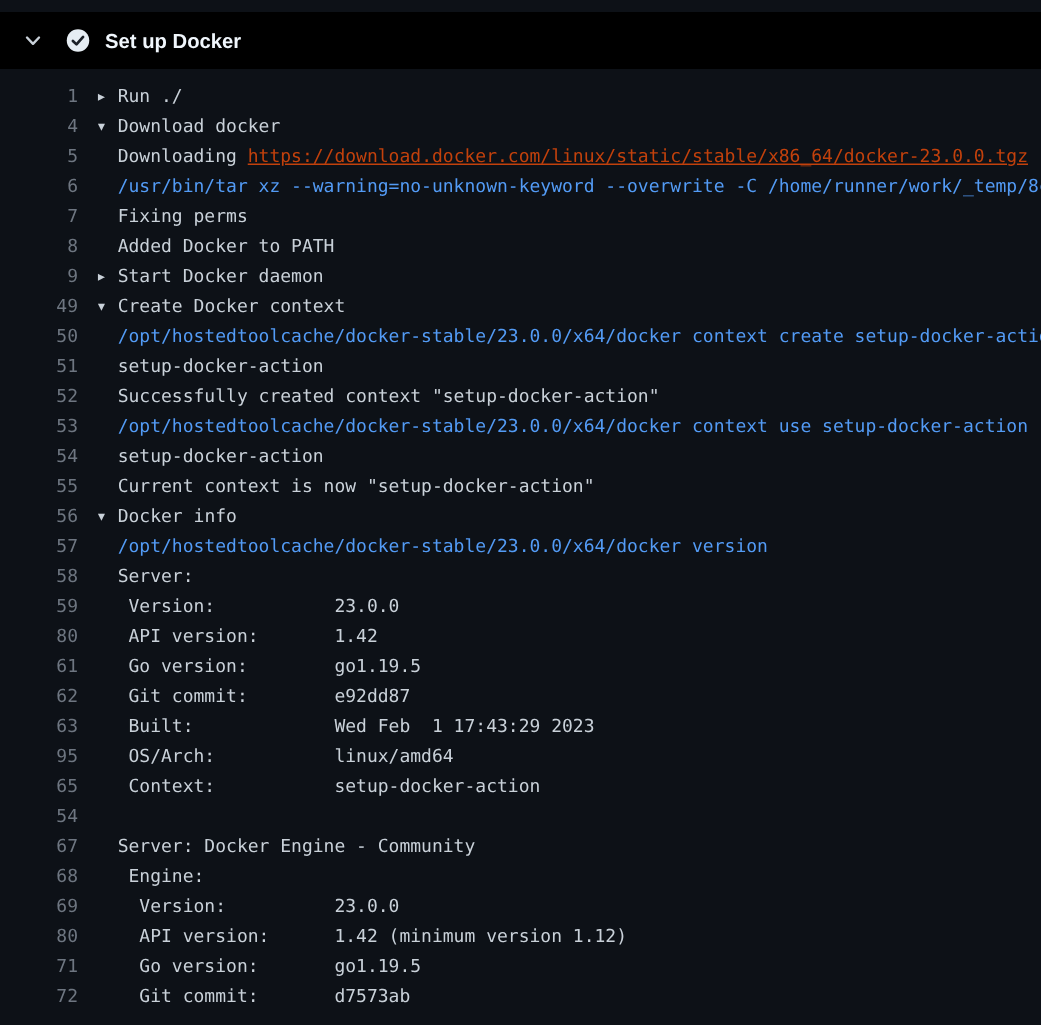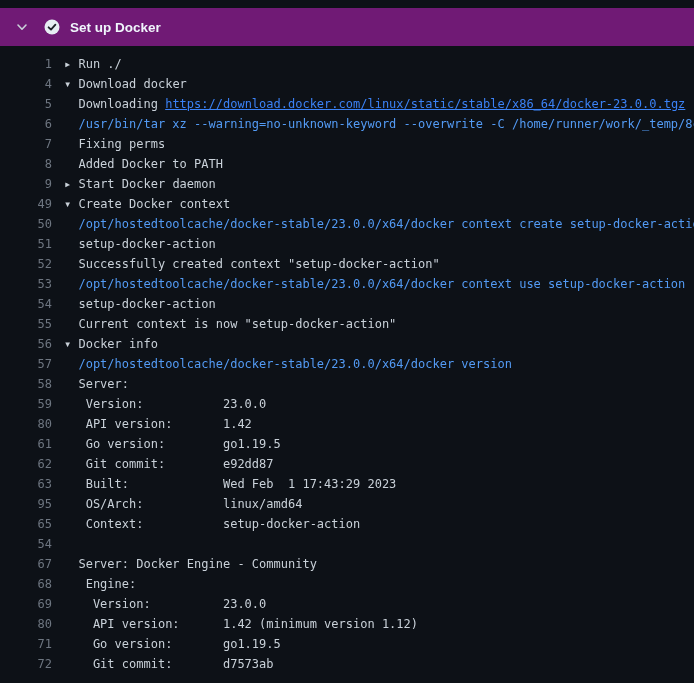--- a/index.html
+++ b/index.html
@@ -7,21 +7,21 @@
     width: 694px; height: 683px;
     overflow: hidden;
     background: #0d1117;
     font-family: "DejaVu Sans Mono", "Liberation Mono", monospace;
   }
   .page { width: 694px; height: 683px; background: #0d1117; padding-top: 8px; }
 
   
   .step-header {
     height: 38px;
-    background: #701a75;
+    background: #000000;
     display: flex;
     align-items: center;
     padding: 0 14px;
     cursor: pointer;
   }
   .chevron { width: 16px; height: 16px; display: inline-flex; align-items: center; justify-content: center; }
   .status-icon { width: 16px; height: 16px; margin-left: 14px; display: inline-flex; align-items: center; justify-content: center; }
   .step-title {
     margin-left: 10px;
     font-family: "Liberation Sans", "DejaVu Sans", sans-serif;
@@ -43,21 +43,21 @@
   .line-num {
     display: inline-block;
     width: 52px;
     text-align: right;
     color: #6e7681;
     cursor: pointer;
     flex: none;
   }
   .line-content { padding-left: 12px; text-align: right; }
   .triangle { color: #c9d1d9; cursor: pointer; }
-  .seg-link { text-decoration: underline; color: #3b82f6; cursor: pointer; }
+  .seg-link { text-decoration: underline; color: #c2410c; cursor: pointer; }
   .seg-command { color: #539bf5; }
 </style>
 </head>
 <body>
 
 <div class="page">
 
   <div class="step-header">
     <span class="chevron">
       <svg width="14" height="14" viewBox="0 0 14 14" aria-hidden="true">

